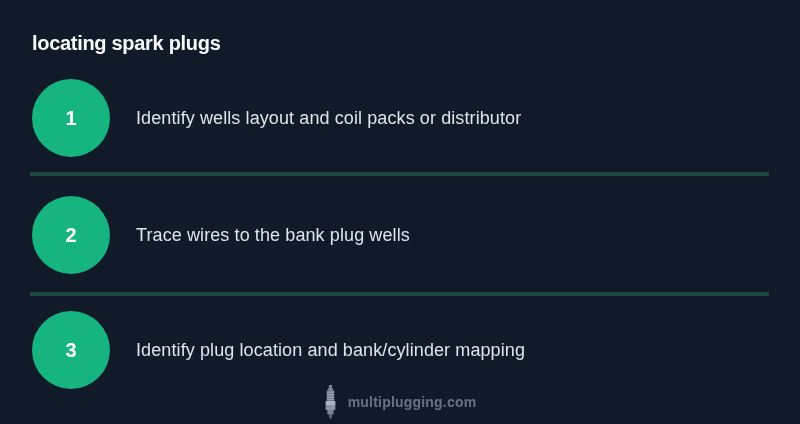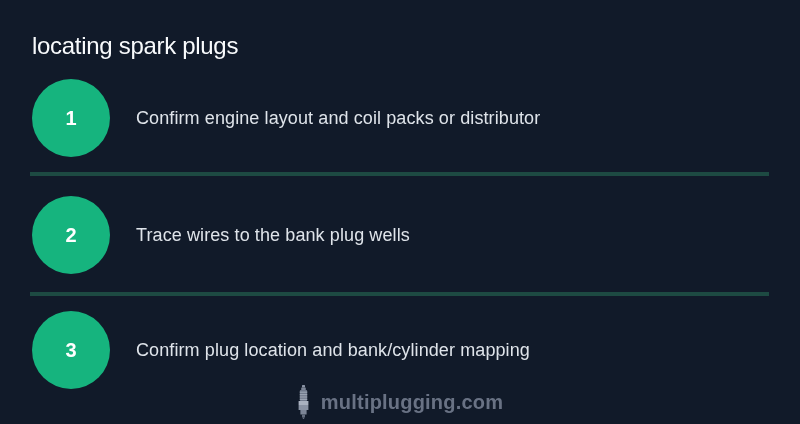--- a/index.html
+++ b/index.html
@@ -12,22 +12,22 @@
     position: relative;
     width: 800px;
     height: 424px;
     background: var(--bg, #111a29);
     overflow: hidden;
   }
   .title {
     position: absolute;
     left: 32px;
     top: 32px;
-    font-size: 24px;
-    font-weight: 400;
+    font-size: 20px;
+    font-weight: 700;
     letter-spacing: -0.3px;
     color: var(--title-color, #f8fafc);
   }
   .step {
     position: absolute;
     left: 32px;
     right: 16px;
     height: 78px;
     display: flex;
     align-items: center;
@@ -76,56 +76,56 @@
     align-items: center;
     justify-content: center;
     gap: 11px;
   }
   .plug-icon {
     width: 13px;
     height: 34px;
     display: block;
   }
   .footer-site {
-    font-size: 20px;
+    font-size: 14px;
     font-weight: 700;
     letter-spacing: 0.2px;
     color: var(--footer-text, #697284);
   }
 </style>
 </head>
 <body>
 
 <div class="canvas" style="--bg: #111a29; --accent: #16b47e; --divider: #1d4a42; --title-color: #f8fafc; --step-text: #dfe4ea; --footer-text: #697284;">
 
   <div class="title">locating spark plugs</div>
 
   <div class="step step-1">
     <div class="step-circle">
       <span class="step-number">1</span>
     </div>
-    <span class="step-label">Confirm engine layout and coil packs or distributor</span>
+    <span class="step-label">Identify wells layout and coil packs or distributor</span>
   </div>
 
   <div class="divider divider-1"></div>
 
   <div class="step step-2">
     <div class="step-circle">
       <span class="step-number">2</span>
     </div>
     <span class="step-label">Trace wires to the bank plug wells</span>
   </div>
 
   <div class="divider divider-2"></div>
 
   <div class="step step-3">
     <div class="step-circle">
       <span class="step-number">3</span>
     </div>
-    <span class="step-label">Confirm plug location and bank/cylinder mapping</span>
+    <span class="step-label">Identify plug location and bank/cylinder mapping</span>
   </div>
 
   <div class="footer">
     <svg class="plug-icon" viewBox="0 0 13 34" aria-hidden="true">
 
       <rect x="5" y="0" width="3" height="2.5" rx="0.5" fill="#8a93a4"></rect>
       <rect x="4.2" y="2.5" width="4.6" height="2.5" rx="0.5" fill="#7c8596"></rect>
 
       <rect x="2.8" y="5" width="7.4" height="11" rx="1" fill="#717a8c"></rect>
       <rect x="2.8" y="6.6" width="7.4" height="1.2" fill="#9aa3b2"></rect>

